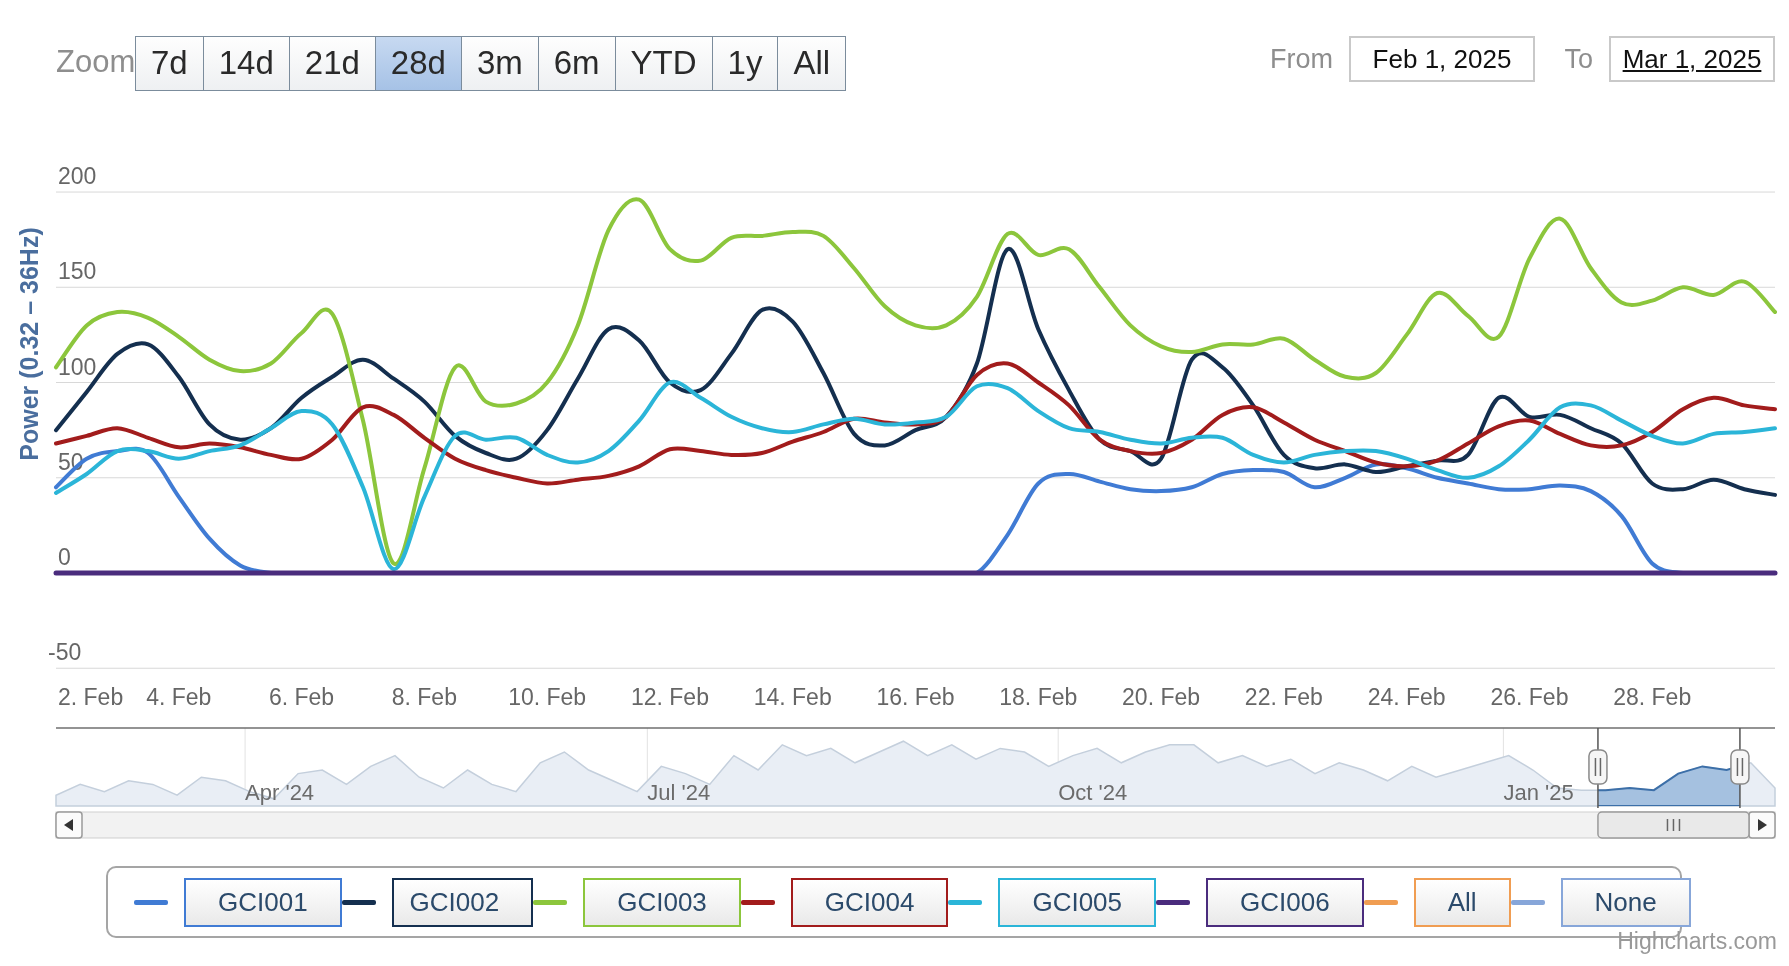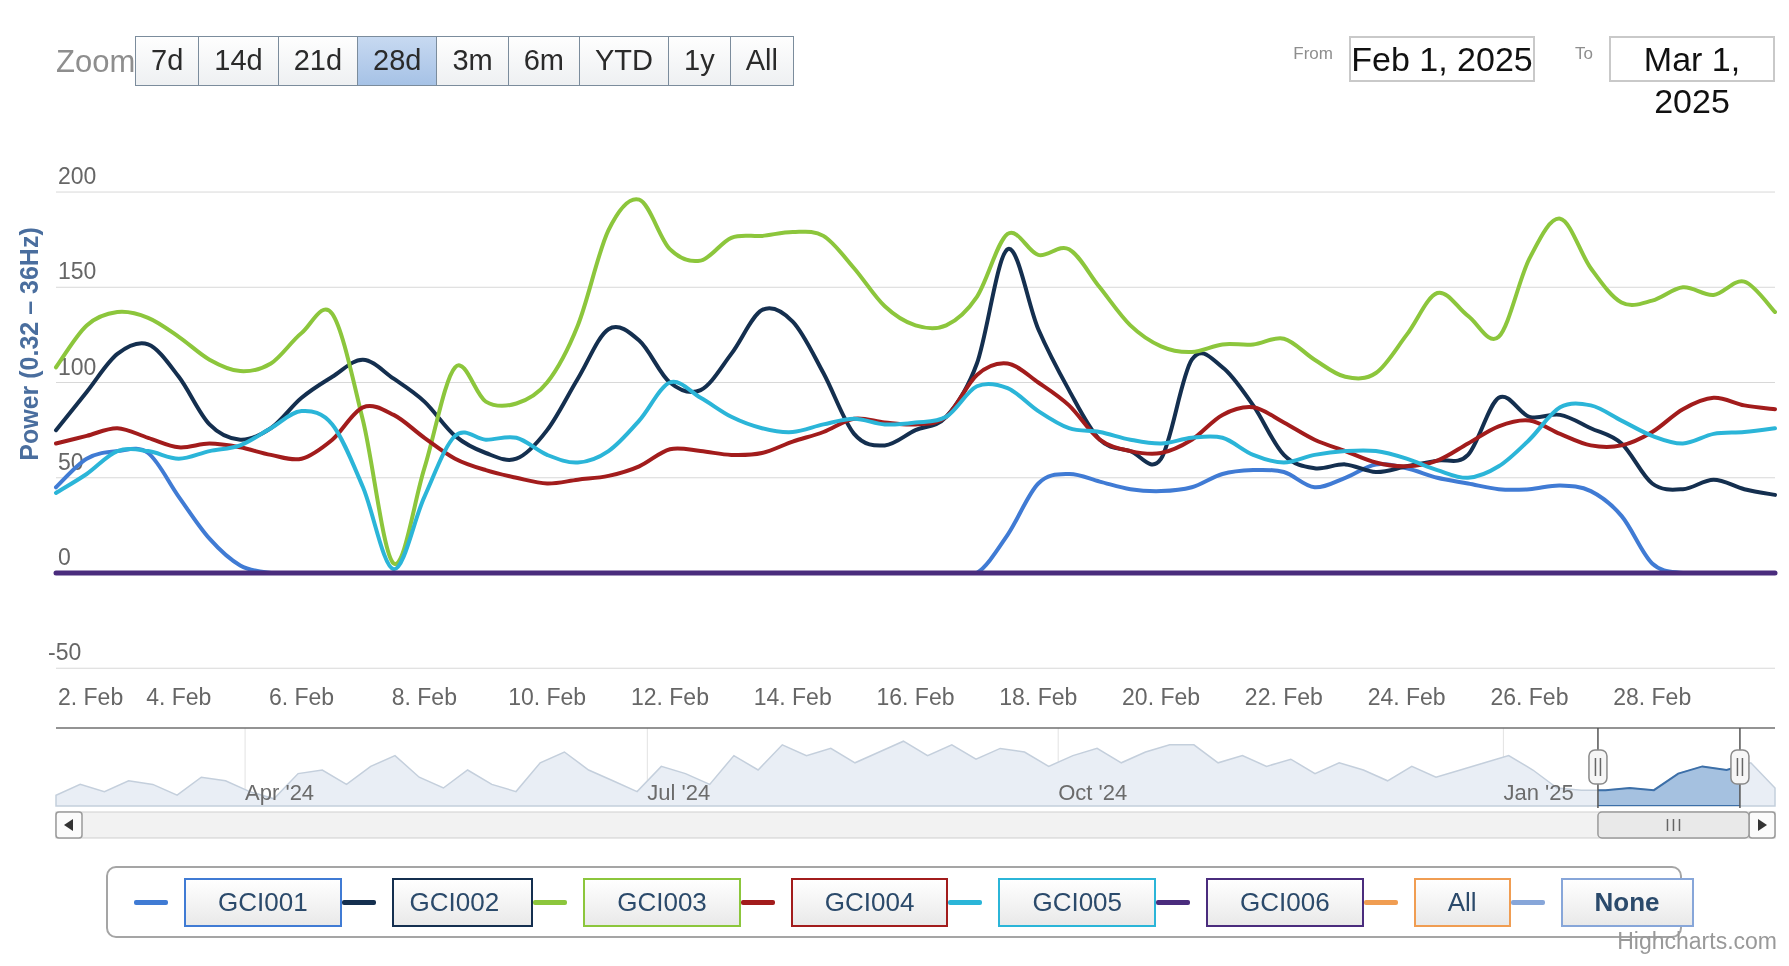--- a/index.html
+++ b/index.html
@@ -3,31 +3,31 @@
 <meta charset="utf-8">
 <style>
   html,body{margin:0;padding:0;background:#fff;}
   body{font-family:"Liberation Sans",sans-serif;}
   #stage{position:relative;width:1789px;height:966px;background:#fff;overflow:hidden;}
 
   
   .toolbar{position:absolute;top:36px;left:0;width:100%;height:46px;}
   .zoom-label{position:absolute;left:56px;top:8px;font-size:31px;color:#8e8e8e;}
   .btn-group{position:absolute;left:135px;top:0;display:inline-flex;}
-  .zoom-btn{border:1px solid #7b8c9c;margin-left:-1px;padding:5px 15px;font-size:29px;color:#2a2a2a;
+  .zoom-btn{border:1px solid #7b8c9c;margin-left:-1px;padding:5px 15px;font-size:33px;color:#2a2a2a;
     background:linear-gradient(#fefefe,#eef0f2);cursor:pointer;white-space:nowrap;line-height:1.3;}
   .zoom-btn:first-child{margin-left:0;}
   .zoom-btn.selected{background:linear-gradient(#c7d9f1,#a6c2e6);}
-  .range-label{position:absolute;top:8px;font-size:17px;color:#8e8e8e;}
+  .range-label{position:absolute;top:8px;font-size:27px;color:#8e8e8e;}
   .from-label{right:456px;}
   .to-label{right:196px;}
   .date-input{position:absolute;top:0;height:42px;border:2px solid #c9c9c9;background:#fff;
-    font-size:34px;color:#111;text-align:center;line-height:42px;}
+    font-size:26px;color:#111;text-align:center;line-height:42px;}
   .from-input{right:254px;width:182px;}
-  .to-input{right:14px;width:162px;}
+  .to-input{right:14px;width:162px;text-decoration:underline;}
 
   
   .legend-box{position:absolute;top:866px;left:106px;width:1576px;height:72px;border:2px solid #a5a5a5;
     border-radius:10px;display:flex;align-items:center;justify-content:space-between;padding:0 26px;box-sizing:border-box;background:#fff;}
   .legend-item{display:flex;align-items:center;gap:16px;}
   .legend-dash{width:34px;height:5px;border-radius:2px;}
   .legend-btn{border-width:2px;border-style:solid;border-radius:0;padding:7px 32px;font-size:26px;
     color:#2b4a6b;background:linear-gradient(#ffffff,#e9e9e9);cursor:pointer;font-family:inherit;}
 
   .credit{position:absolute;top:928px;right:12px;font-size:23px;color:#999;}
@@ -180,18 +180,18 @@
       <span class="legend-item">
         <span class="legend-dash" style="background: rgb(74, 44, 125);"></span>
         <button class="legend-btn" style="border-color: rgb(74, 44, 125);">GCI006</button>
       </span>
       <span class="legend-item">
         <span class="legend-dash" style="background: rgb(240, 157, 82);"></span>
         <button class="legend-btn" style="border-color: rgb(240, 157, 82);">All</button>
       </span>
       <span class="legend-item">
         <span class="legend-dash" style="background: rgb(135, 166, 217);"></span>
-        <button class="legend-btn" style="border-color: rgb(135, 166, 217); font-weight: bold;">None</button>
+        <button class="legend-btn" style="border-color: rgb(135, 166, 217);">None</button>
       </span>
     </div>
 
   <div class="credit">Highcharts.com</div>
 </div>
 
 </body></html>

